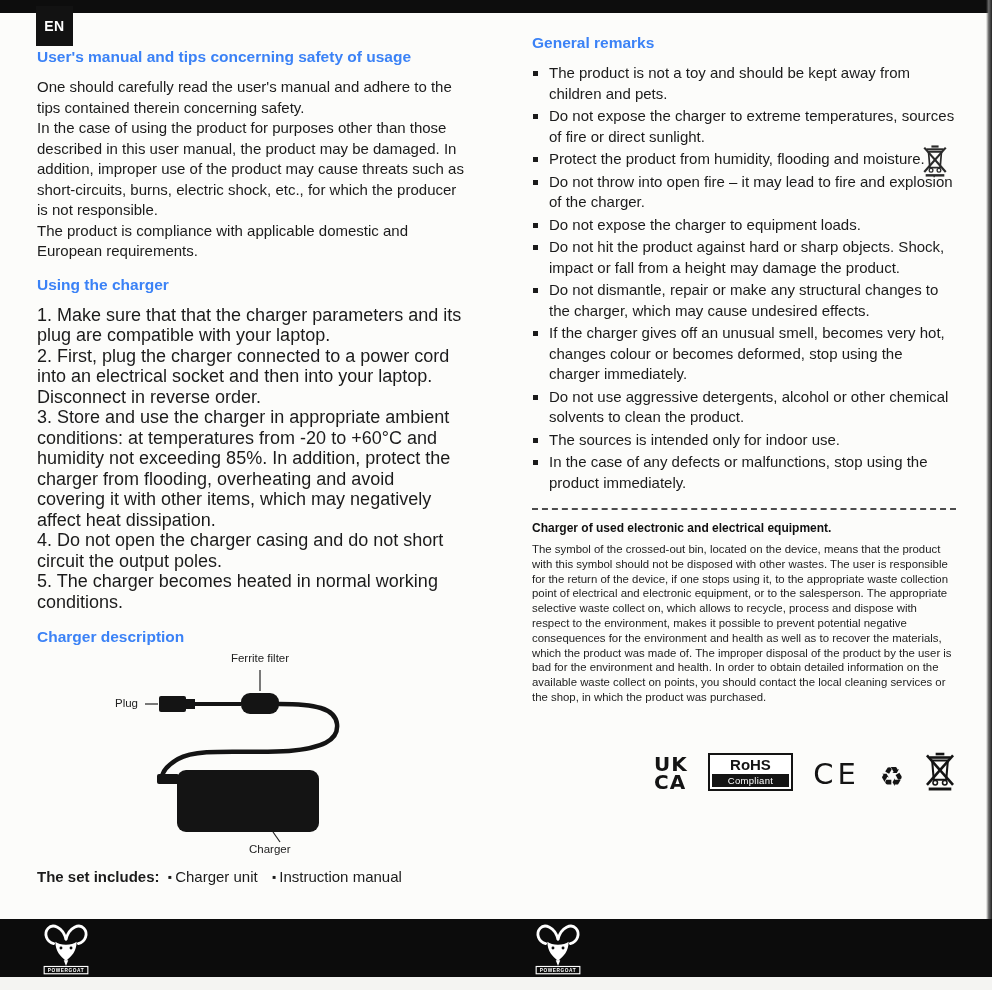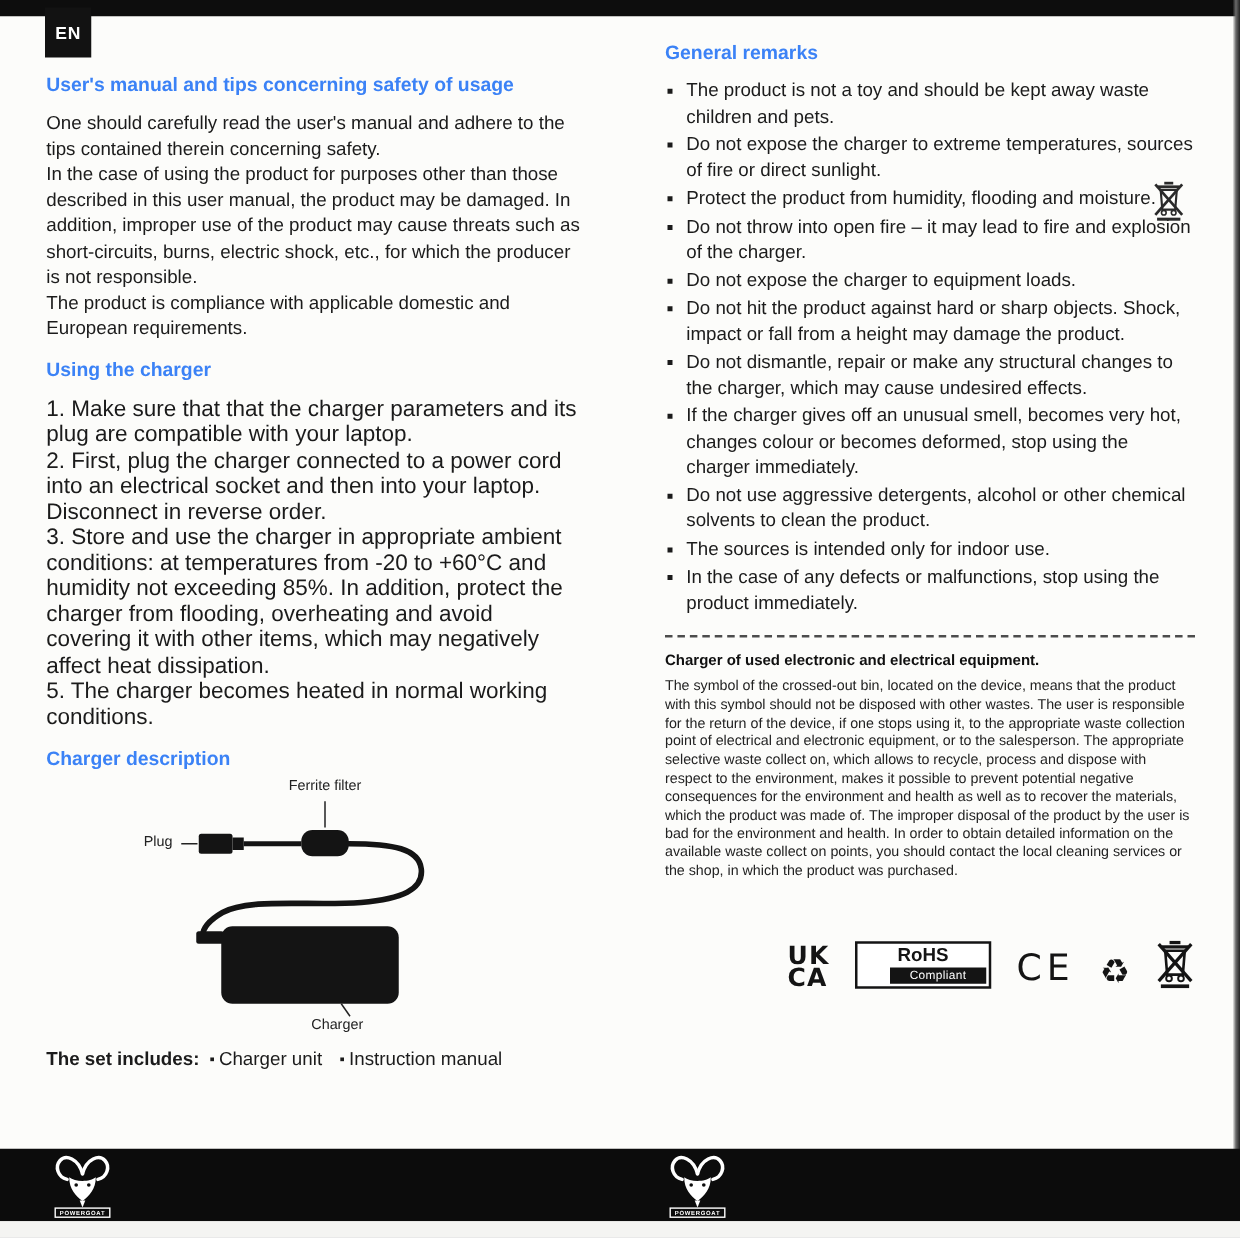--- a/index.html
+++ b/index.html
@@ -14,21 +14,21 @@
     background:linear-gradient(to left,#222 0%,#6a6a6a 55%,rgba(120,120,120,0) 100%);}
   .footer-band{position:absolute;left:0;top:919px;width:992px;height:58px;background:#0c0c0c;}
   .bottom-strip{position:absolute;left:0;top:977px;width:992px;height:13px;background:#f4f4f2;}
 
   .en-badge{
     position:absolute;left:36px;top:6px;width:37px;height:40px;background:#121212;
     color:#fff;display:flex;align-items:center;justify-content:center;
     font-size:14px;font-weight:700;letter-spacing:.5px;
   }
 
-  .col-left{position:absolute;left:37px;top:60px;width:430px;}
+  .col-left{position:absolute;left:37px;top:48px;width:430px;}
   .col-right{position:absolute;left:532px;top:34px;width:424px;}
 
   h2.sec{font-size:15.5px;font-weight:700;margin:0 0 11px;color:#3b82f6;}
   .body-text{font-size:15px;line-height:20.5px;margin:0 0 14px;white-space:pre-line;}
   .steps p{font-size:18px;line-height:20.5px;margin:0;}
   h2.using{margin:14px 0 11px;}
   h2.desc{margin:16px 0 0;}
 
   
   .diagram{position:relative;width:430px;height:214px;}
@@ -47,21 +47,21 @@
   ul.remarks{margin:4px 0 0;padding-left:17px;list-style-type:square;}
   ul.remarks li{font-size:15px;line-height:20.5px;margin:0 0 2px;}
   .divider{border-top:2px dashed #4c4c4c;height:0;margin:15px 0 11px;width:100%;}
   h3.disposal-h{font-size:12px;font-weight:700;margin:0 0 7px;color:#101010;}
   .small-text{font-size:11.4px;line-height:14.8px;margin:0;color:#222;}
 
   .marks-row{margin-top:46px;display:flex;align-items:flex-end;justify-content:flex-end;gap:20px;}
   .ukca{font-family:"DejaVu Sans",sans-serif;font-weight:800;font-size:20px;line-height:18px;letter-spacing:1px;color:#141414;}
   .rohs{border:2px solid #141414;padding:2px;text-align:center;background:#fff;}
   .rohs-top{font-weight:700;font-size:15px;padding:0 8px;line-height:16px;color:#141414;}
-  .rohs-bottom{background:#141414;color:#fff;font-size:9.5px;padding:1px 16px;letter-spacing:.3px;margin-top:1px;margin-left:24px;}
+  .rohs-bottom{background:#141414;color:#fff;font-size:9.5px;padding:1px 16px;letter-spacing:.3px;margin-top:1px;}
   .ce{font-family:"DejaVu Sans",sans-serif;font-size:29px;letter-spacing:4px;font-weight:500;color:#141414;}
   .recycle{font-size:27px;line-height:27px;color:#141414;}
 
   .weee-small{position:absolute;left:922px;top:144px;}
 
   .goat-logo{position:absolute;width:56px;height:56px;}
   .goat-left{left:38px;top:920px;}
   .goat-center{left:530px;top:920px;}
 </style>
 </head>
@@ -80,20 +80,21 @@
     <h2 class="sec">User's manual and tips concerning safety of usage</h2>
     <p class="body-text">One should carefully read the user's manual and adhere to the tips contained therein concerning safety.
 In the case of using the product for purposes other than those described in this user manual, the product may be damaged. In addition, improper use of the product may cause threats such as short-circuits, burns, electric shock, etc., for which the producer is not responsible.
 The product is compliance with applicable domestic and European requirements.</p>
 
     <h2 class="sec using">Using the charger</h2>
     <div class="steps">
       <p>1. Make sure that that the charger parameters and its plug are compatible with your laptop.</p>
       <p>2. First, plug the charger connected to a power cord into an electrical socket and then into your laptop. Disconnect in reverse order.</p>
       <p>3. Store and use the charger in appropriate ambient conditions: at temperatures from -20 to +60°C and humidity not exceeding 85%. In addition, protect the charger from flooding, overheating and avoid covering it with other items, which may negatively affect heat dissipation.</p>
+      <p>4. Do not open the charger casing and do not short circuit the output poles.</p>
       <p>5. The charger becomes heated in normal working conditions.</p>
     </div>
 
     <h2 class="sec desc">Charger description</h2>
 
     <div class="diagram">
       <svg width="430" height="214" viewBox="0 0 430 214">
 
         <line x1="223" y1="24" x2="223" y2="45" stroke="#222" stroke-width="1.2"></line>
 
@@ -120,21 +121,21 @@
     </div>
 
     <div class="set-includes">
       <span class="lbl">The set includes:</span><span class="inline-item"><span>Charger unit</span></span><span class="inline-item"><span>Instruction manual</span></span>
     </div>
   </div>
 
   <div class="col-right">
     <h2 class="sec">General remarks</h2>
     <ul class="remarks">
-      <li>The product is not a toy and should be kept away waste children and pets.</li>
+      <li>The product is not a toy and should be kept away from children and pets.</li>
       <li>Do not expose the charger to extreme temperatures, sources of fire or direct sunlight.</li>
       <li>Protect the product from humidity, flooding and moisture.</li>
       <li>Do not throw into open fire – it may lead to fire and explosion of the charger.</li>
       <li>Do not expose the charger to equipment loads.</li>
       <li>Do not hit the product against hard or sharp objects. Shock, impact or fall from a height may damage the product.</li>
       <li>Do not dismantle, repair or make any structural changes to the charger, which may cause undesired effects.</li>
       <li>If the charger gives off an unusual smell, becomes very hot, changes colour or becomes deformed, stop using the charger immediately.</li>
       <li>Do not use aggressive detergents, alcohol or other chemical solvents to clean the product.</li>
       <li>The sources is intended only for indoor use.</li>
       <li>In the case of any defects or malfunctions, stop using the product immediately.</li>

